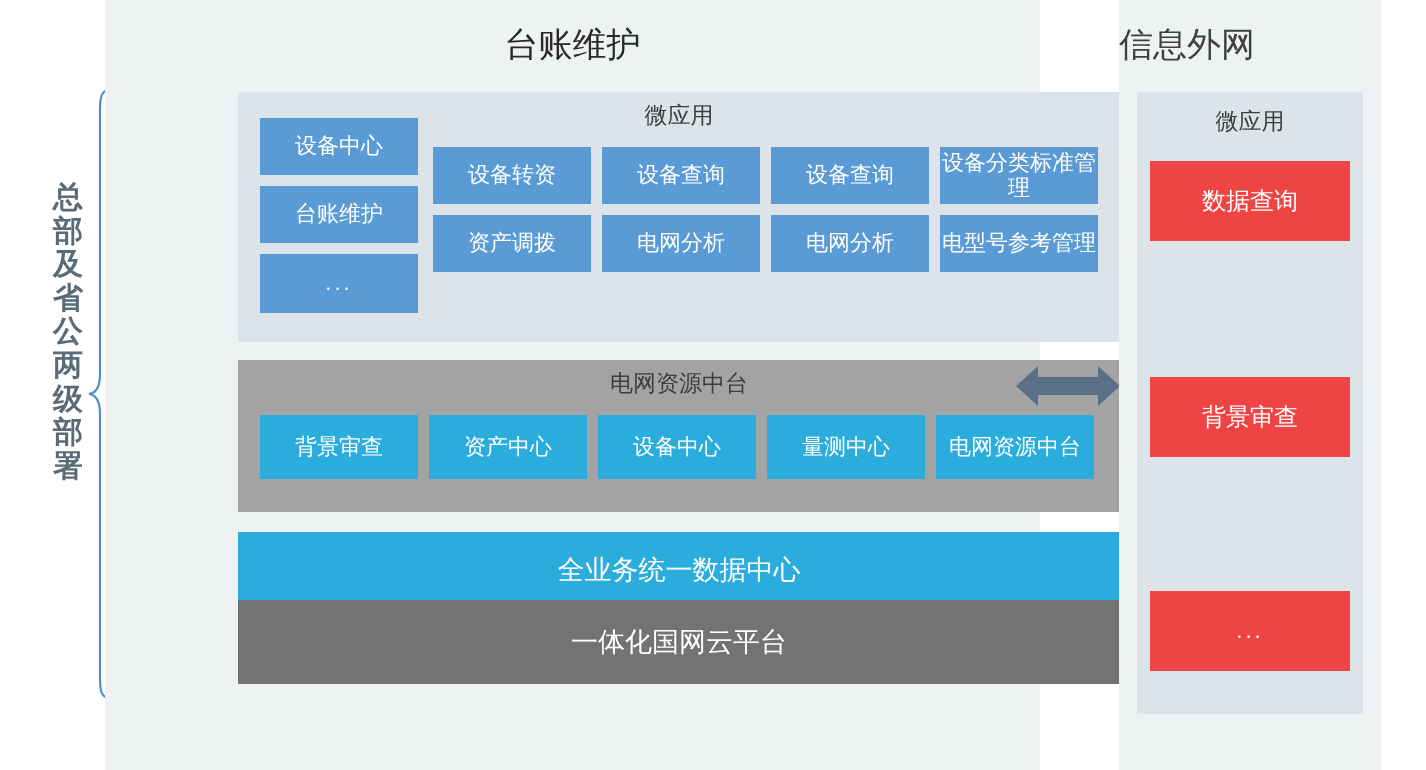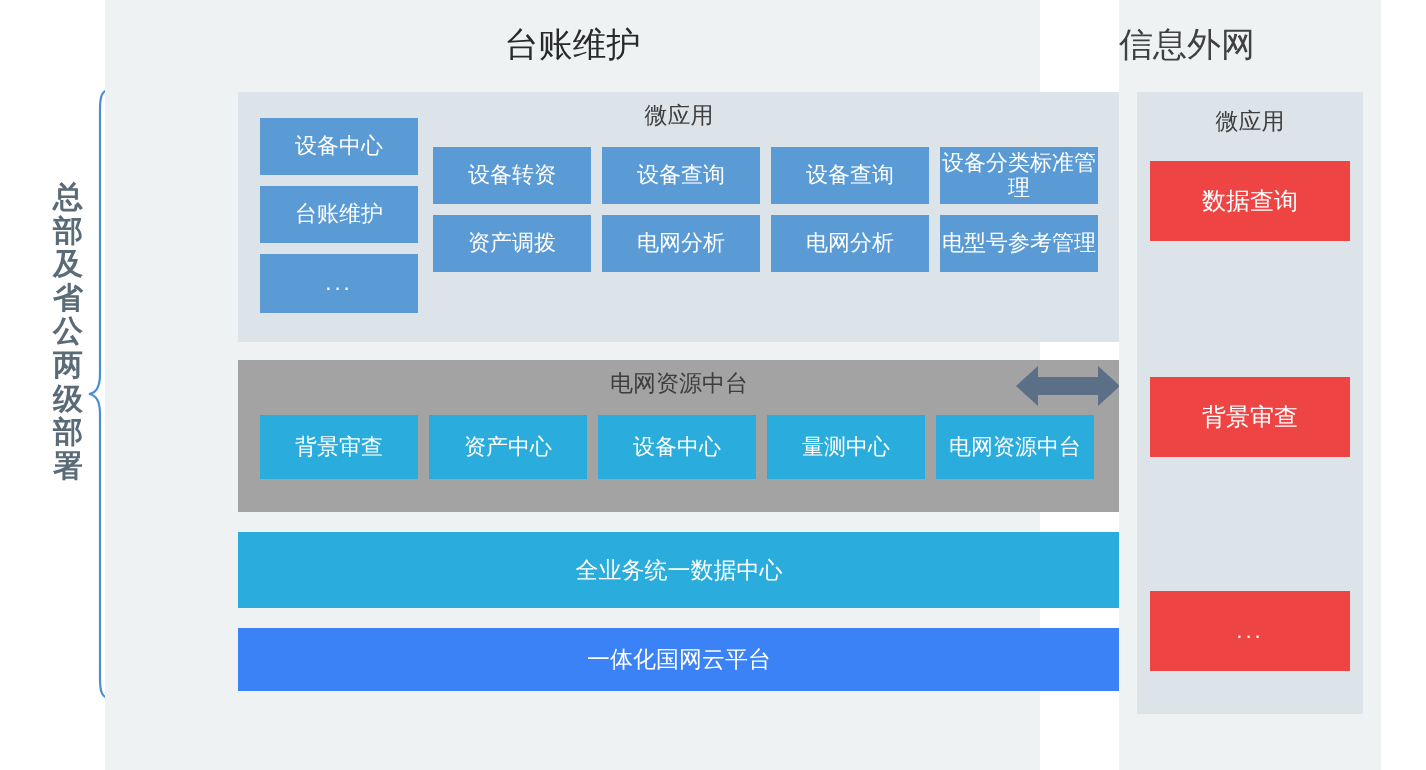--- a/index.html
+++ b/index.html
@@ -150,31 +150,31 @@
 
   
   .wide-bar {
     position: absolute;
     left: 133px;
     width: 882px;
     color: #ffffff;
     display: flex;
     align-items: center;
     justify-content: center;
-    font-size: 23px;
+    font-size: 27px;
   }
   #data-center-bar {
     top: 532px;
     height: 76px;
     background: #2aaddc;
   }
   #cloud-platform-bar {
-    top: 628px;
-    height: 63px;
-    background: #3b82f6;
+    top: 600px;
+    height: 84px;
+    background: #737373;
   }
 
   
   #exchange-arrow {
     position: absolute;
     left: 1016px;
     top: 363px;
     width: 104px;
     height: 46px;
   }

